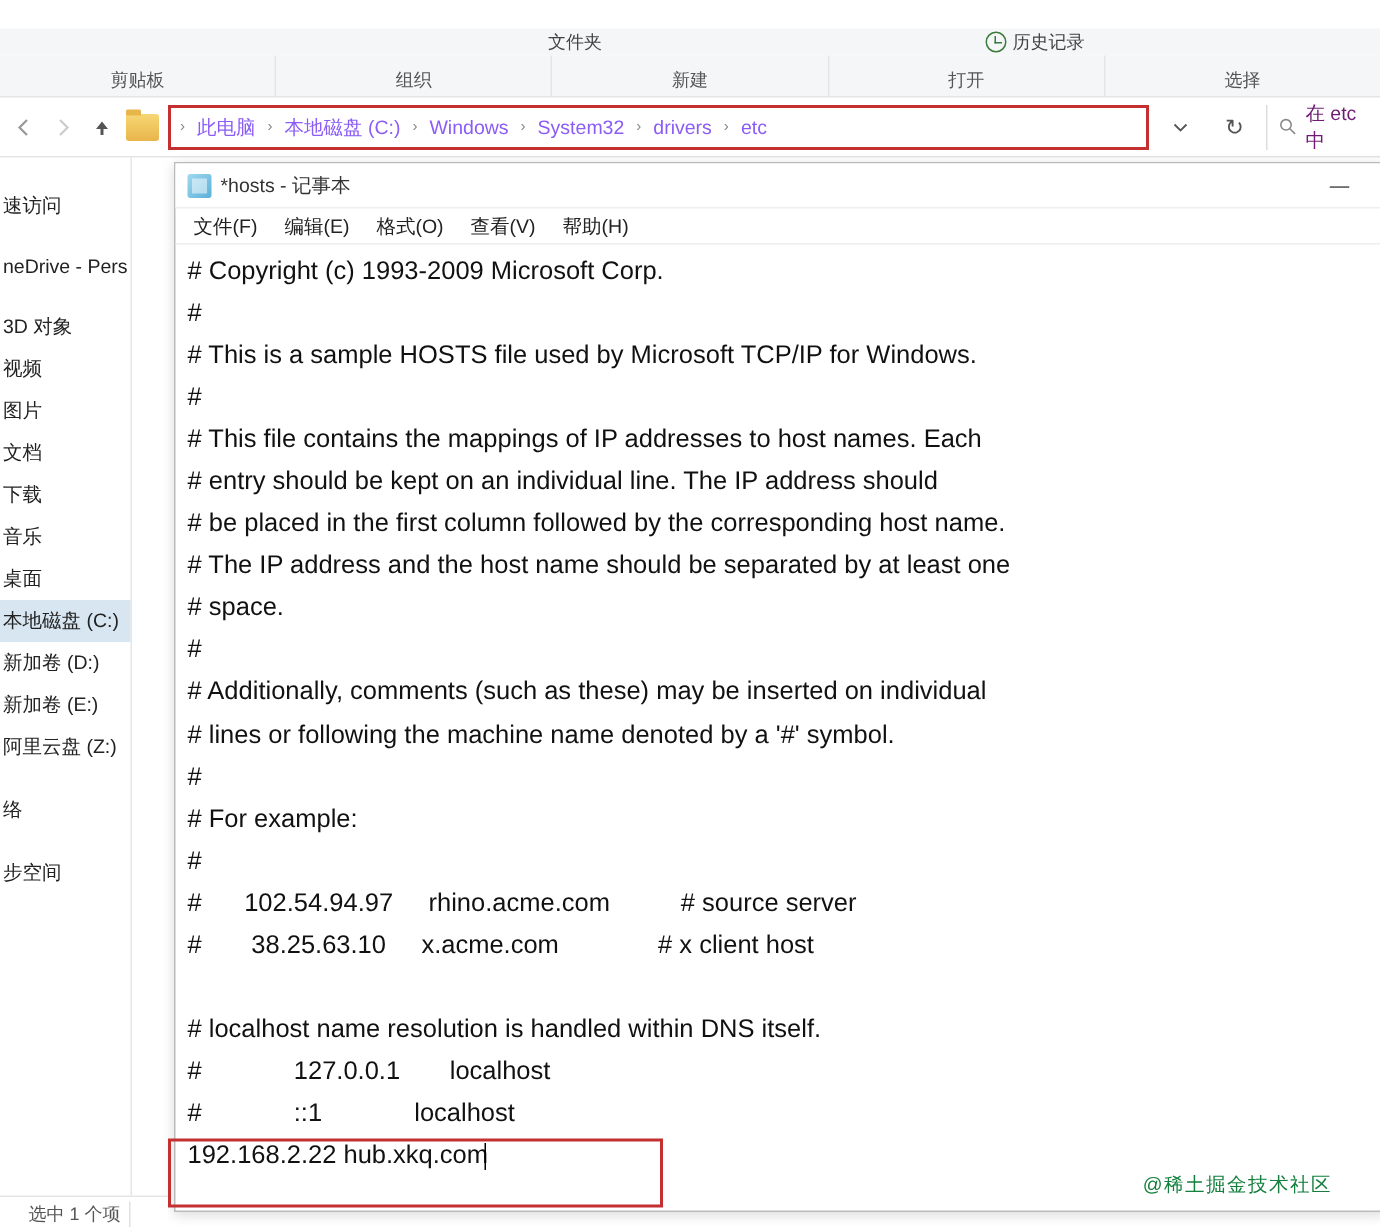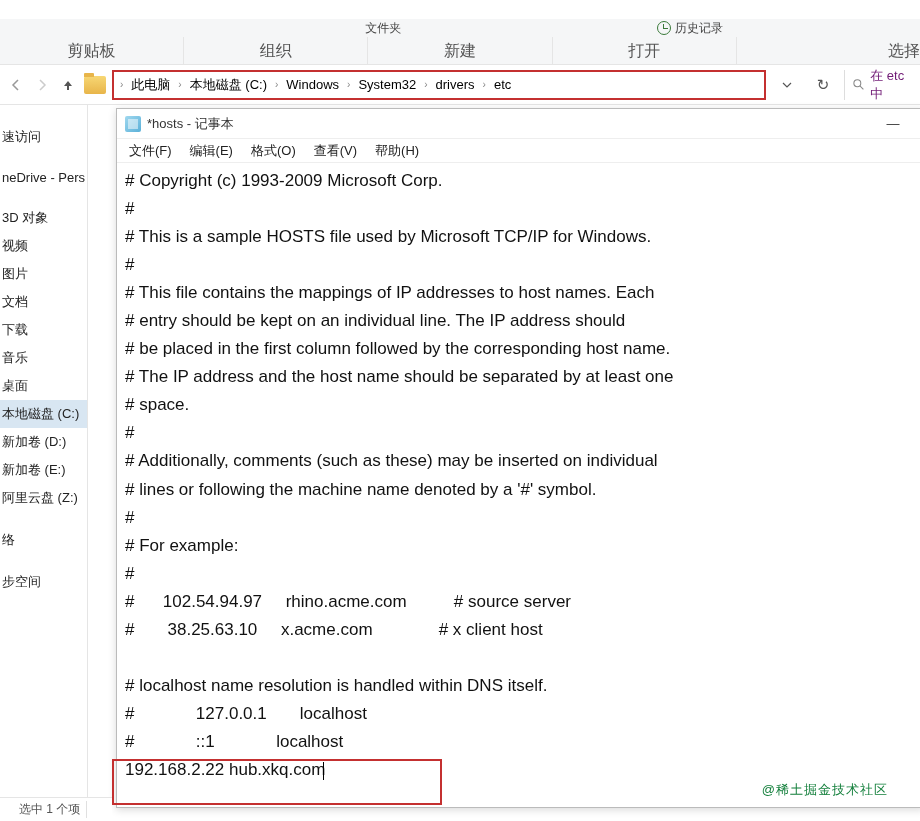--- a/index.html
+++ b/index.html
@@ -20,25 +20,25 @@
       border-bottom: 1px solid #e5e5e5;
       background: #f5f6f7;
     }
     .ribbon-group {
       flex: 1;
       display: flex;
       flex-direction: column;
       align-items: center;
       justify-content: flex-end;
       padding-bottom: 2px;
-      font-size: 16px;
+      font-size: 12px;
       color: #555;
       border-right: 1px solid #e5e5e5;
     }
-    .ribbon-group:last-child { border-right: none; align-items: flex-end; }
+    .ribbon-group:last-child { border-right: none; }
     .ribbon-top-items {
       display: flex;
       height: 18px;
       background: #f5f6f7;
       margin-top: 19px;
     }
     .ribbon-top-item {
       flex: 1;
       display: flex;
       align-items: center;
@@ -100,21 +100,21 @@
       flex: 1;
       display: flex;
       align-items: center;
       height: 30px;
       border: 2px solid #c43030;
       padding: 0 6px;
       gap: 4px;
       font-size: 13px;
     }
     .crumb {
-      color: #000000;
+      color: #8b5cf6;
       padding: 2px 4px;
     }
     .crumb-sep {
       color: #888;
       font-size: 10px;
     }
     .dropdown-btn, .refresh-btn {
       width: 30px; height: 30px;
       display: flex; align-items: center; justify-content: center;
       color: #555;

